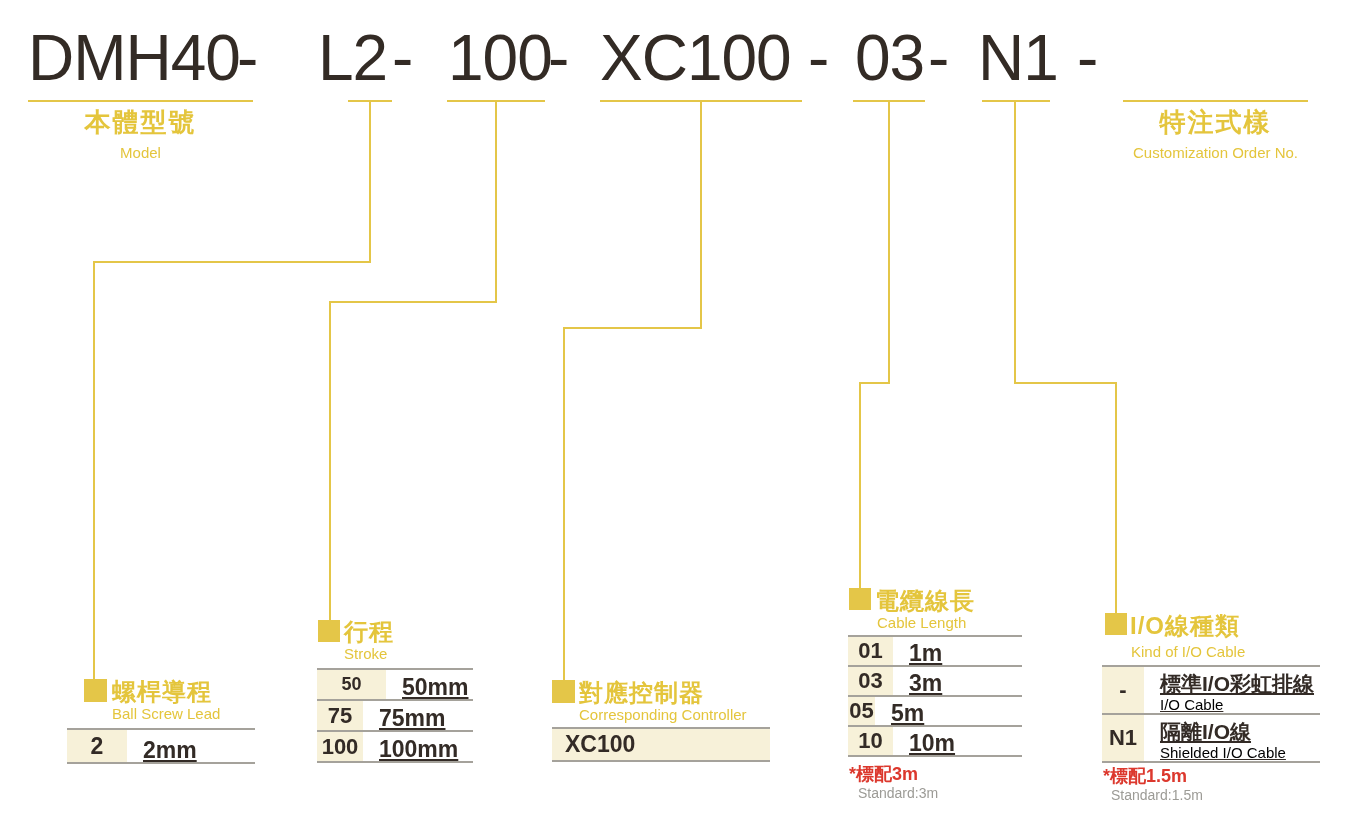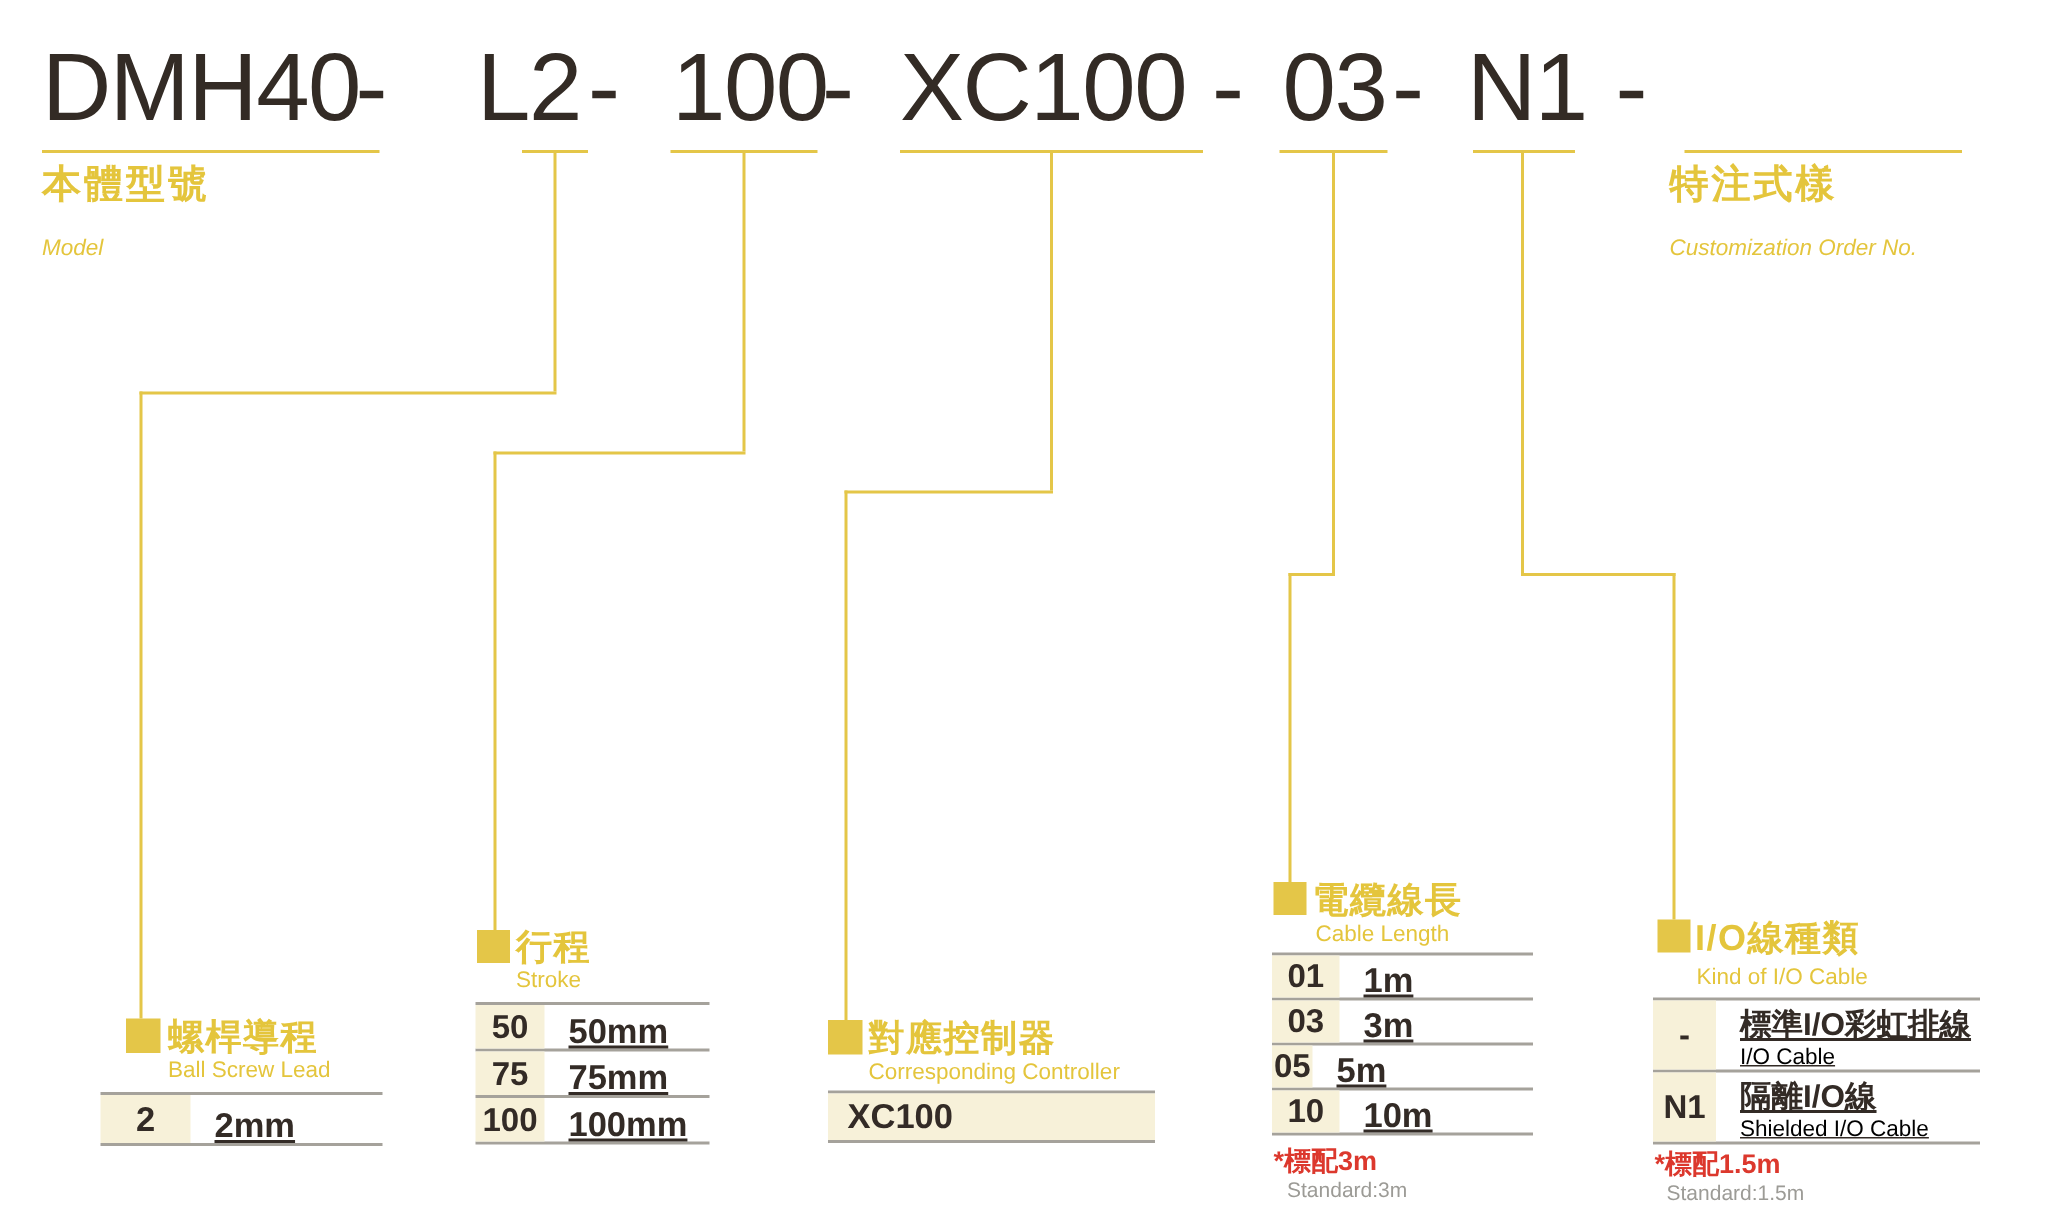--- a/index.html
+++ b/index.html
@@ -9,23 +9,23 @@
   }
   
   .seg{
     position:absolute;top:26px;font-size:64px;line-height:1;color:#332b25;
     letter-spacing:-1px;white-space:nowrap;
   }
   
   .gline{position:absolute;background:#e4c648;}
   .gsq{position:absolute;background:#e4c648;}
   
-  .toplabel{position:absolute;color:#e4c53c;}
+  .toplabel{position:absolute;text-align:center;color:#e4c53c;}
   .toplabel .zh{font-size:26px;font-weight:bold;letter-spacing:2px;line-height:1.1;}
-  .toplabel .en{font-size:15px;margin-top:21px;line-height:1.1;font-style:italic;}
+  .toplabel .en{font-size:15px;margin-top:8px;line-height:1.1;}
   
   .stitle{position:absolute;color:#e4c53c;font-size:24px;font-weight:bold;line-height:1;white-space:nowrap;letter-spacing:1px;}
   .ssub{position:absolute;color:#e4c53c;font-size:15px;line-height:1;white-space:nowrap;}
   
   .otable{position:absolute;border-bottom:2px solid #a5a29b;}
   .trow{display:flex;border-top:2px solid #a5a29b;align-items:stretch;}
   .tcode{
     background:#f7f1d9;display:flex;align-items:center;justify-content:center;
     font-weight:bold;color:#332b26;font-size:23px;flex:0 0 auto;margin-right:7px;
   }
@@ -105,21 +105,21 @@
           <span>2mm</span>
         </div>
     </div>
   </div>
 
   <div class="gsq" style="left:318px;top:620px;width:22px;height:22px"></div>
   <div class="stitle" style="left:344px;top:620px">行程</div>
   <div class="ssub" style="left:344px;top:646px">Stroke</div>
   <div class="otable" style="left:317px;top:668px;width:156px">
     <div class="trow" style="height:29px">
-      <div class="tcode" style="width:46px;font-size:22px">50</div>
+      <div class="tcode" style="width:69px;font-size:18px">50</div>
       <div class="tval">
           <span>50mm</span>
         </div>
     </div>
     <div class="trow" style="height:29px">
       <div class="tcode" style="width:46px;font-size:22px">75</div>
       <div class="tval">
           <span>75mm</span>
         </div>
     </div>

